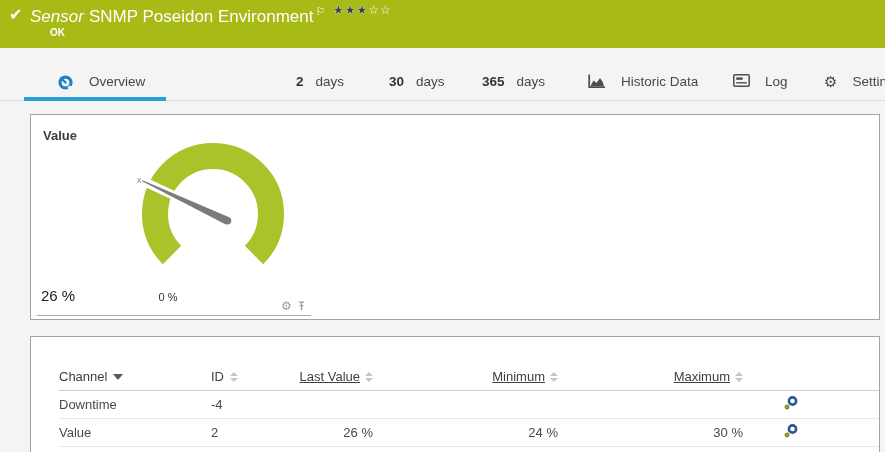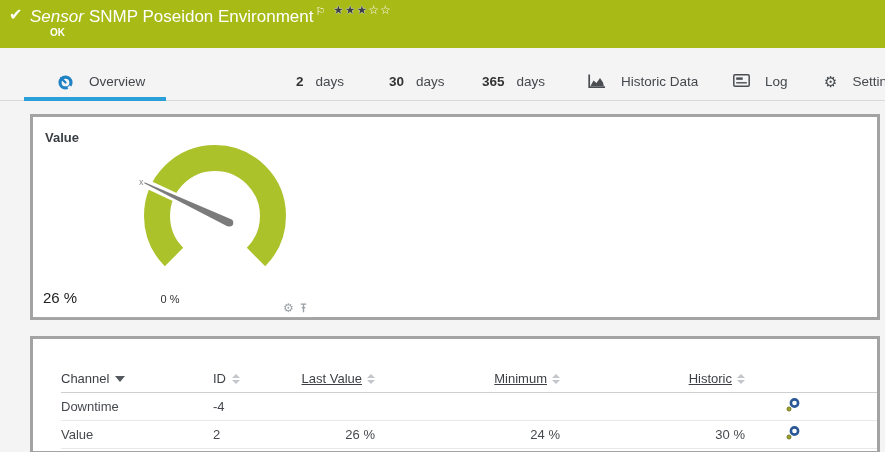--- a/index.html
+++ b/index.html
@@ -36,21 +36,21 @@
   .tab-2days      { left:296px; }
   .tab-30days     { left:389px; }
   .tab-365days    { left:482px; }
   .tab-historic   { left:588px; }
   .tab-log        { left:733px; }
   .tab-settings   { left:824px; }
   .active-underline { position:absolute; left:24px; bottom:-1px; width:142px; height:4px; background:#2a9fd8; }
   .gear-glyph { font-size:15px; color:#43474c; line-height:1; }
 
   
-  .panel { position:absolute; left:30px; width:850px; background:#fff; border:3px solid #a3a3a3; }
+  .panel { position:absolute; left:30px; width:850px; background:#fff; border:1px solid #a3a3a3; }
   .panel-gauge { top:114px; height:206px; }
   .panel-table { top:336px; height:118px; }
 
   
   .value-label { position:absolute; left:12px; top:13px; font-size:13px; font-weight:bold; color:#3a3f44; }
   .gauge-svg { position:absolute; left:0; top:0; }
   .g-min { position:absolute; left:122px; top:176px; width:30px; text-align:center; font-size:11px; color:#333; }
   .g-max { position:absolute; left:216px; top:176px; width:40px; text-align:center; font-size:11px; color:#333;margin-top:48px; }
   .g-current { position:absolute; left:10px; top:172px; font-size:15px; color:#222; }
   .g-underline { position:absolute; left:6px; top:200px; width:274px; height:1px; background:#aaa; }
@@ -179,21 +179,21 @@
           </span>
       </div>
       <div class="cell-right head-cell">
         <span>Minimum</span>
         <span class="sort-stack">
             <i class="tri-up"></i>
             <i class="tri-dn"></i>
           </span>
       </div>
       <div class="cell-right head-cell">
-        <span>Historic</span>
+        <span>Maximum</span>
         <span class="sort-stack">
             <i class="tri-up"></i>
             <i class="tri-dn"></i>
           </span>
       </div>
       <div></div>
     </div>
 
     <div class="t-row t-data">
       <div class="cell-left">Downtime</div>

